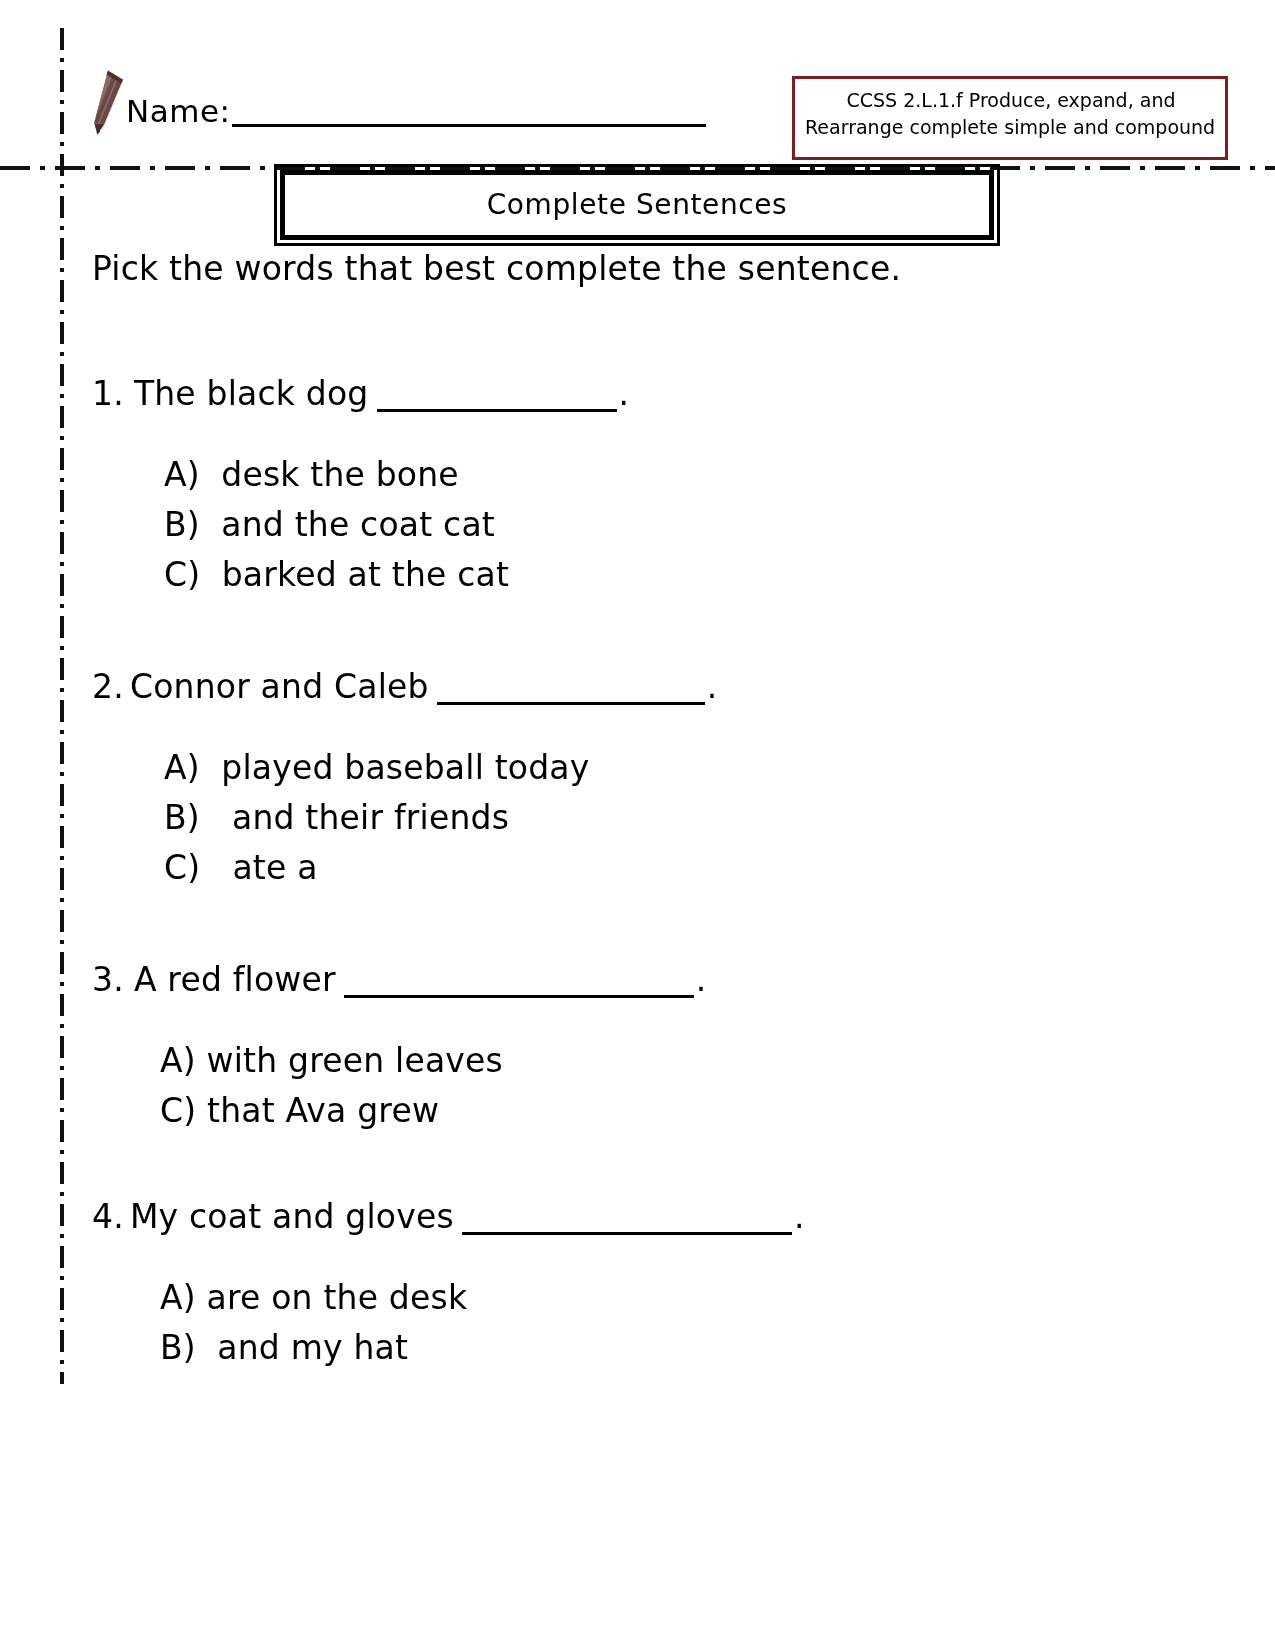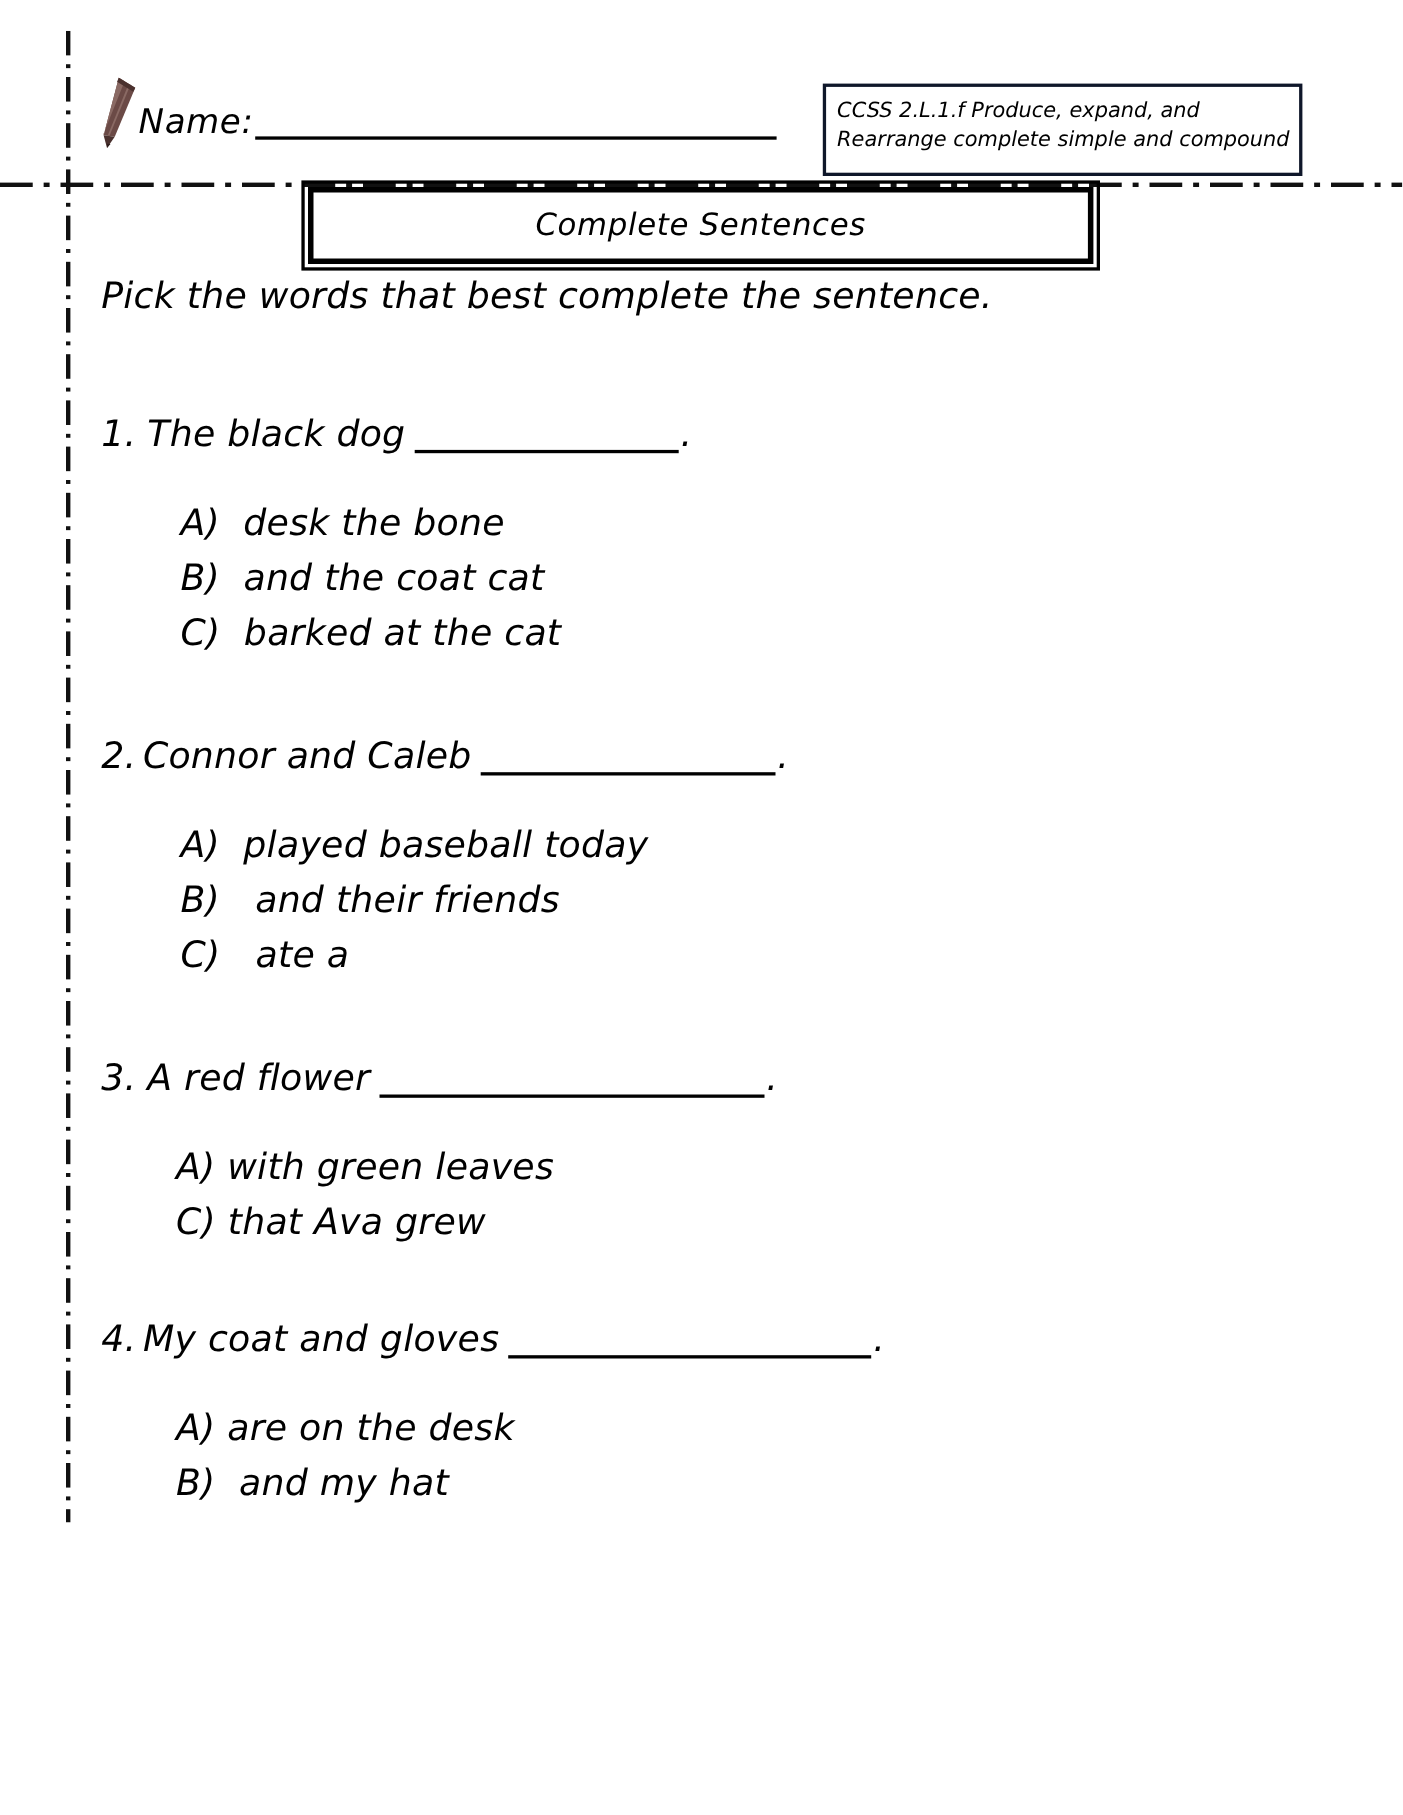--- a/index.html
+++ b/index.html
@@ -12,21 +12,20 @@
     font-family: "DejaVu Sans", sans-serif;
     color: #000000;
   }
 
   .page {
     position: relative;
     width: 1275px;
     height: 1384px;
     background: #ffffff;
     overflow: hidden;
-    font-style: italic;
   }
 
   
   .vline-left {
     position: absolute;
     left: 60px;
     top: 28px;
     width: 0;
     height: 1570px;
     border-left: 4px dashed #111;
@@ -84,27 +83,28 @@
   }
   .name-blank {
     flex: 1 1 auto;
     height: 26px;
     border-bottom: 3px solid #000;
     margin-left: 2px;
   }
 
   .ccss-box {
     position: absolute;
-    left: 748px;
+    left: 792px;
     top: 76px;
     width: 436px;
     height: 84px;
-    border: 3px solid #0f172a;
+    border: 3px solid #7f1d1d;
     box-sizing: border-box;
     padding: 8px 8px 0 10px;
+    text-align: center;
   }
   .ccss-line {
     font-family: "DejaVu Sans", sans-serif;
     font-size: 19px;
     line-height: 1.42;
     white-space: nowrap;
     overflow: hidden;
   }
 
   

